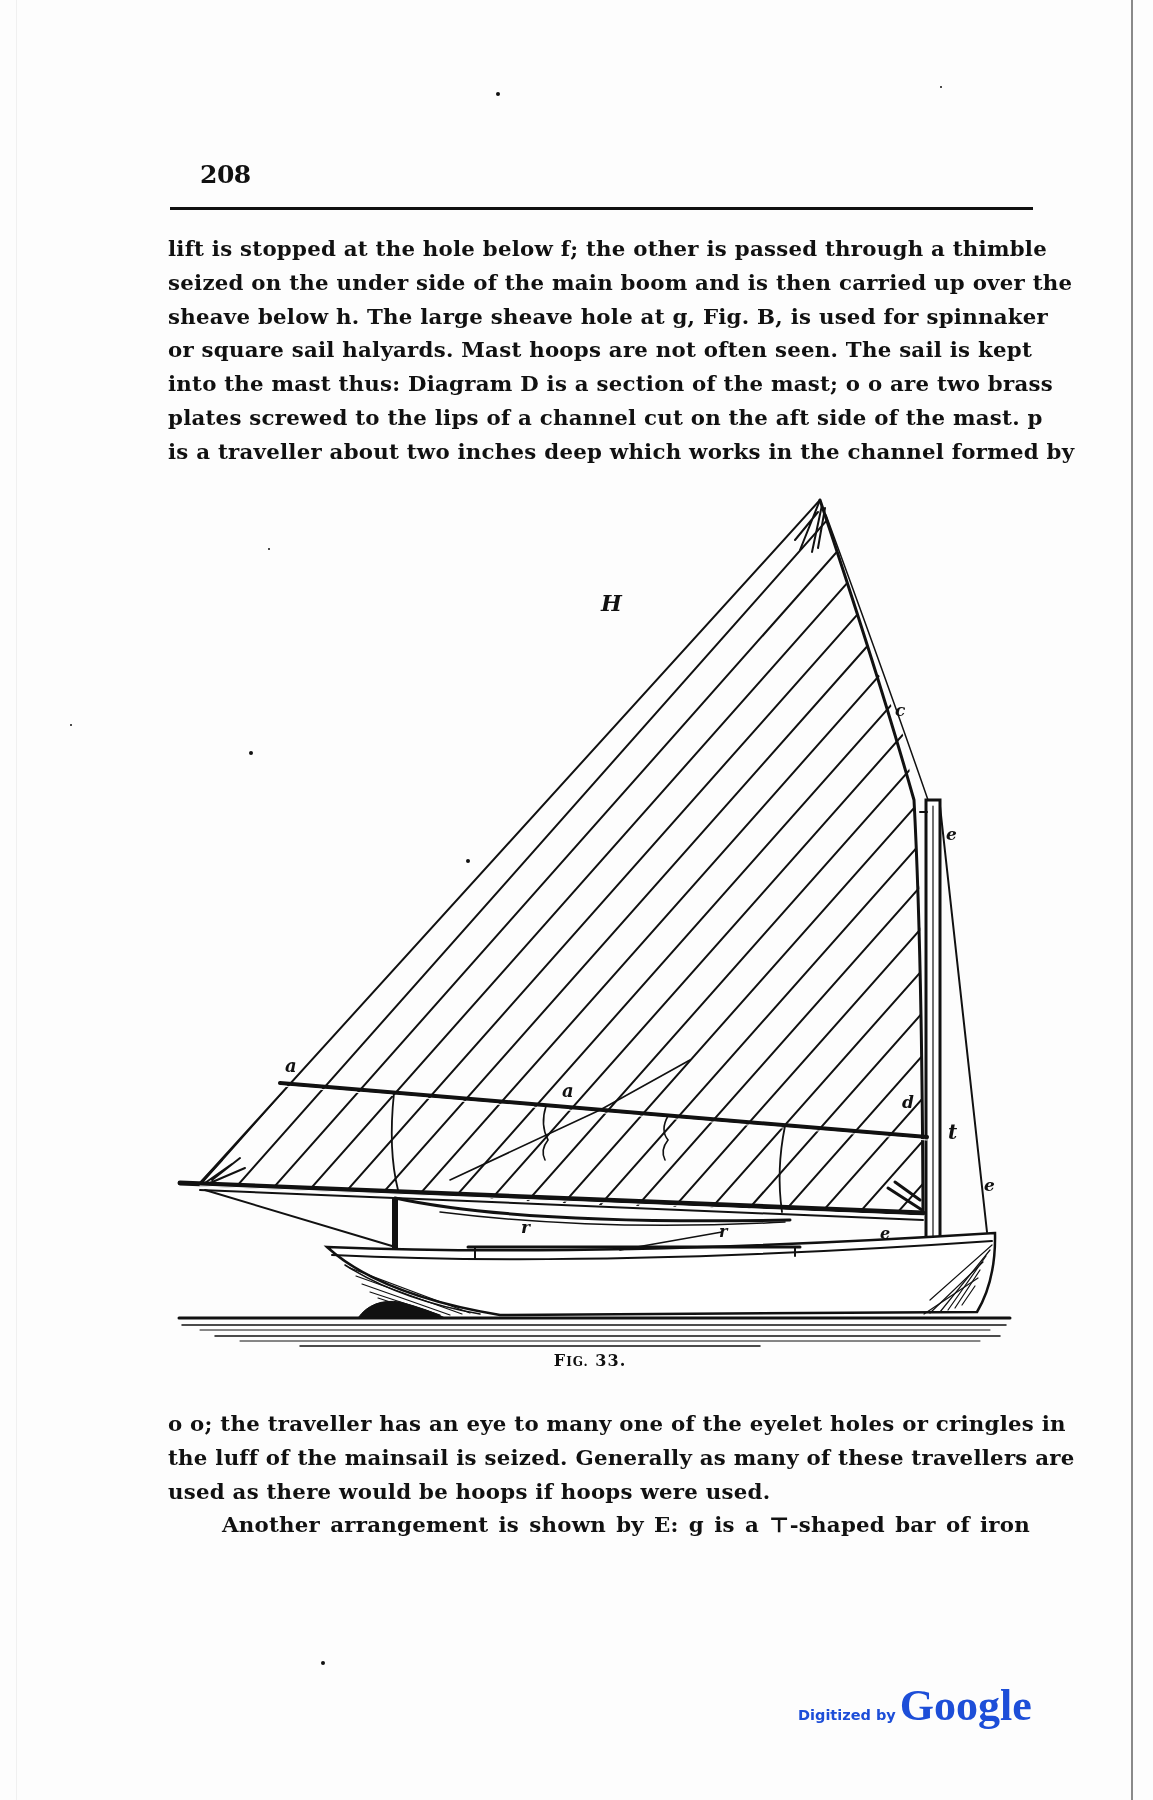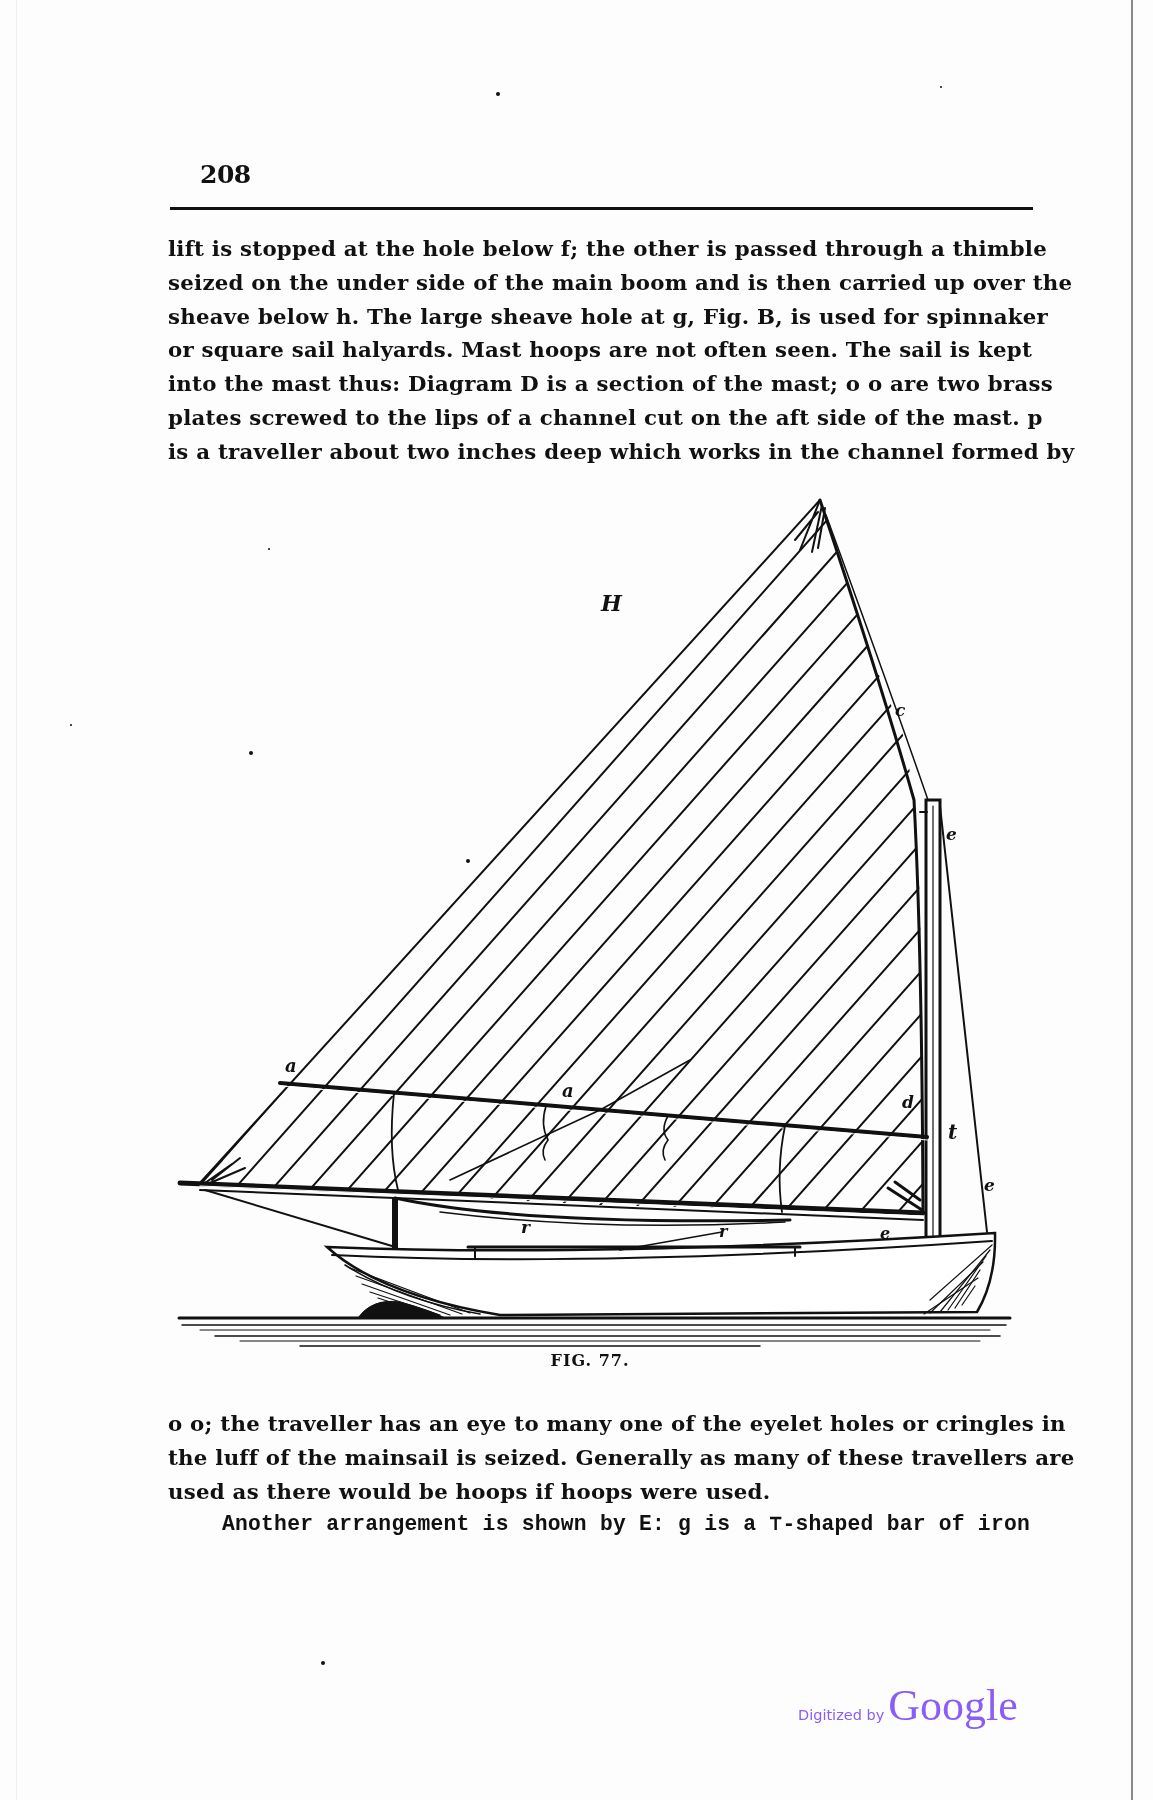--- a/index.html
+++ b/index.html
@@ -10,30 +10,30 @@
   .header { position:absolute; left:170px; top:160px; width:863px; height:30px;text-decoration:underline; }
   .page-number { position:absolute; left:30px; top:0; font-size:25px; font-weight:bold; letter-spacing:-0.5px;
                  font-family:"DejaVu Serif", serif; }
   .running-title { position:absolute; left:263px; top:0; font-size:27px; font-style:italic; font-weight:bold;
                    letter-spacing:1px; font-family:"DejaVu Serif", serif; }
   .rule { position:absolute; left:170px; top:207px; width:863px; height:3px; background:#111; }
   .para { position:absolute; left:168px; width:862px; font-size:21.3px; line-height:33.8px; font-weight:bold;
           text-align:justify; text-align-last:justify; letter-spacing:0.25px; font-family:"DejaVu Serif", serif; }
   .para .line { display:block; white-space:nowrap; text-align:justify; text-align-last:justify; }
   .para .line.last { text-align-last:left; }
-  .para .line.indent { padding-left:54px;font-family:Liberation Mono, monospace; }
+  .para .line.indent { padding-left:54px; }
   .p1 { top:232px; }
   .p2 { top:1407px; }
   .figure { position:absolute; left:0; top:0; width:1153px; height:1800px; pointer-events:none; }
   .figure svg { position:absolute; left:0; top:0; }
   .fig-label { position:absolute; font-family:"DejaVu Serif", serif; font-style:italic; font-weight:bold; color:#111; }
   .caption { position:absolute; left:530px; top:1351px; width:120px; text-align:center;
              font-size:16px; font-weight:bold; letter-spacing:1px; font-family:"DejaVu Serif", serif; }
-  .caption .sc { font-size:16px;margin-top:6px; }
-  .watermark { position:absolute; left:798px; top:1680px; color:#8b5cf6; white-space:nowrap; }
+  .caption .sc { font-size:12px;margin-top:6px; }
+  .watermark { position:absolute; left:798px; top:1680px; color:#1d4ed8; white-space:nowrap;font-weight:bold; }
   .watermark .by { font-family:"DejaVu Sans", sans-serif; font-size:14.5px; vertical-align:baseline; }
   .watermark .brand { font-family:"Liberation Serif", serif; font-size:44px; margin-left:4px; letter-spacing:0px; }
   .dot { position:absolute; width:4px; height:4px; border-radius:50%; background:#111; }
   .dot.s { width:2px; height:2px; }
 </style>
 </head>
 <body>
 
 <div class="page-edge-left"></div>
 <div class="page-edge"></div>
@@ -175,21 +175,21 @@
   <span class="fig-label" style="left:562px;top:1080px;font-size:18px;">a</span>
   <span class="fig-label" style="left:902px;top:1092px;font-size:17px;">d</span>
   <span class="fig-label" style="left:948px;top:1120px;font-size:20px;">t</span>
   <span class="fig-label" style="left:984px;top:1175px;font-size:17px;">e</span>
   <span class="fig-label" style="left:521px;top:1217px;font-size:17px;">r</span>
   <span class="fig-label" style="left:719px;top:1222px;font-size:16px;">r</span>
   <span class="fig-label" style="left:880px;top:1224px;font-size:16px;">e</span>
 
   <div class="caption">
     <span>F</span><span class="sc">IG.</span>
-    <span>77.</span>
+    <span>33.</span>
   </div>
 </div>
 
 <div class="para p2">
   <span class="line">o o; the traveller has an eye to many one of the eyelet holes or cringles in</span>
   <span class="line">the luff of the mainsail is seized.  Generally as many of these travellers are</span>
   <span class="line last">used as there would be hoops if hoops were used.</span>
   <span class="line indent">Another arrangement is shown by E: g is a ⊤-shaped bar of iron</span>
 </div>
 

